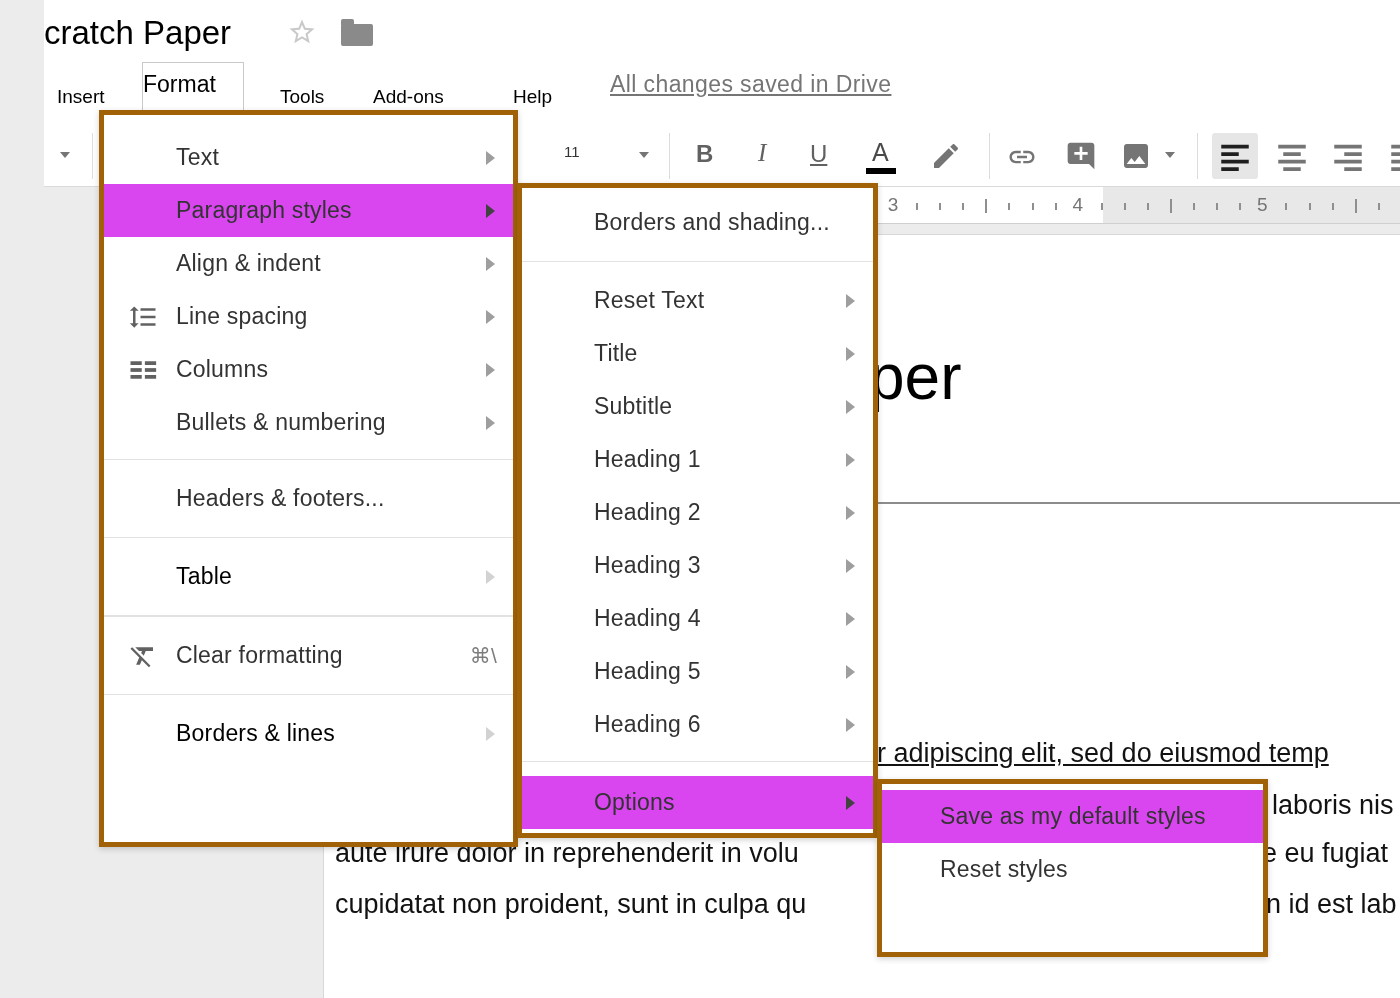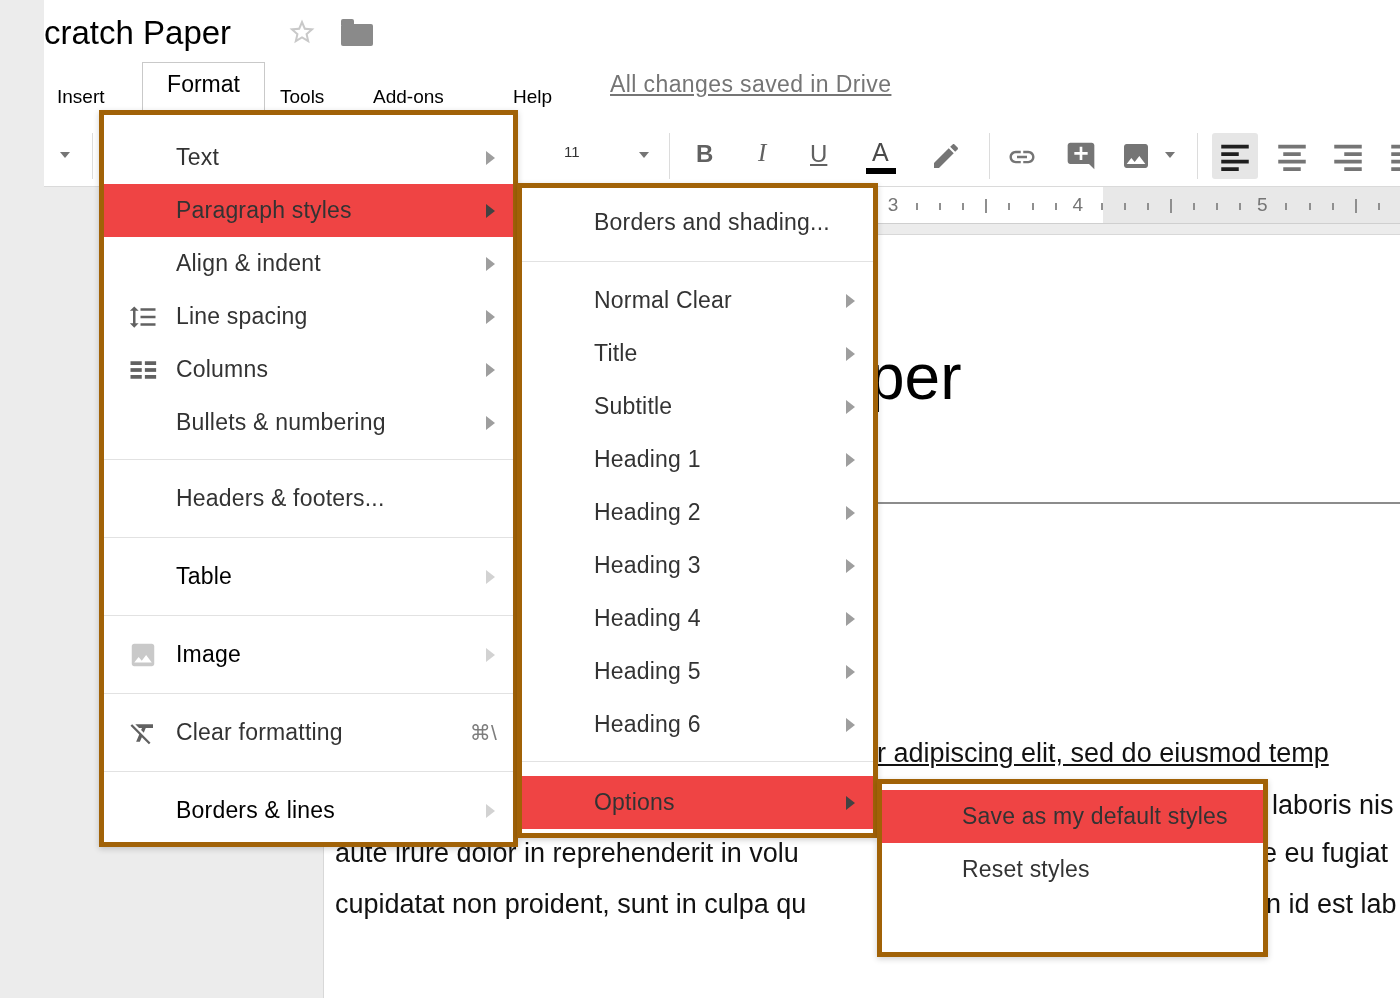--- a/index.html
+++ b/index.html
@@ -24,23 +24,23 @@
   .doc-name { position:absolute; left:0; top:14px; font-size:33px; color:#000; white-space:nowrap; }
   .star { position:absolute; left:243px; top:17px; }
   .folder-icon { position:absolute; left:297px; top:24px; width:32px; height:22px;
                  background:#8a8a8a; border-radius:2px; }
   .folder-icon::before { content:""; position:absolute; left:0; top:-5px; width:13px; height:6px;
                  background:#8a8a8a; border-radius:2px 2px 0 0; }
   .mb-item { position:absolute; top:86px; font-size:19px; color:#000; cursor:default; }
   .mb-insert { left:13px; } .mb-tools { left:236px; } .mb-addons { left:329px; } .mb-help { left:469px; }
   .save-status { position:absolute; left:566px; top:71px; font-size:23px; letter-spacing:.4px;
                  color:#757575; text-decoration:underline; }
-  .format-btn { position:absolute; left:98px; top:62px; width:123px; height:50px; background:#fff;
+  .format-btn { position:absolute; left:98px; top:62px; width:102px; height:50px; background:#fff;
                 border:1px solid #c9c9c9; border-bottom:none; z-index:30;
-                display:flex; align-items:flex-start; justify-content:center; }
+                display:flex; align-items:flex-start; justify-content:flex-start; }
   .format-btn span { font-size:23px; color:#000; margin-top:8px; }
 
   
   .caret { position:absolute; width:0; height:0; border-left:5px solid transparent;
            border-right:5px solid transparent; border-top:6px solid #757575; }
   .vsep { position:absolute; top:133px; width:1px; height:46px; background:#dcdcdc; }
   .tb-text { position:absolute; color:#616161; white-space:nowrap; }
   .style-partial { left:80px; top:141px; font-size:21px; font-weight:bold; color:#3d3d3d; }
   .font-size-val { left:520px; top:143px; font-size:15px; color:#333; }
   .btn-bold { left:652px; top:140px; font-size:24px; font-weight:bold; }
@@ -62,22 +62,22 @@
   .ruler-num { position:absolute; top:7px; font-size:19px; color:#757575; transform:translateX(-50%); }
 
   
   .menu { position:absolute; background:#fff; border:5px solid #a16207;
           box-shadow:0 2px 6px rgba(0,0,0,.18); }
   .menu-format { left:99px; top:110px; width:419px; height:737px; padding-top:16px; z-index:20; }
   .menu-pstyles { left:517px; top:183px; width:361px; height:655px; padding-top:8px; z-index:21; }
   .menu-options { left:877px; top:779px; width:391px; height:178px; padding-top:6px; z-index:22; }
   .mi { position:relative; height:53px; display:flex; align-items:center;
         font-size:23px; letter-spacing:.2px; color:#333; padding-left:72px; white-space:nowrap; }
-  .menu-options .mi { padding-left:80px; }
-  .mi.hl { background:#ef4444; }
+  .menu-options .mi { padding-left:58px; }
+  .mi.hl { background:#d946ef; }
   .mi.disabled { color:#000000; }
   .arrow { position:absolute; right:18px; top:50%; margin-top:-7px; width:0; height:0;
            border-top:7px solid transparent; border-bottom:7px solid transparent;
            border-left:9px solid #9e9e9e; }
   .mi.hl .arrow { border-left-color:#424242; }
   .mi.disabled .arrow { border-left-color:#d2d2d2; }
   .micon { position:absolute; left:22px; top:50%; transform:translateY(-50%); width:34px; height:34px;
            display:flex; align-items:center; justify-content:center; }
   .shortcut { position:absolute; right:16px; font-size:21px; color:#7d7d7d; }
   .msep { height:1px; background:#e2e2e2; }
@@ -260,31 +260,20 @@
       </div>
     </div>
     <div class="msep"></div>
     <div class="msec">
       <div class="mi disabled">
         <span>Table</span>
         <span class="arrow"></span>
       </div>
     </div>
     <div class="msep"></div>
-    <div class="msec">
-      <div class="mi disabled">
-        <span class="micon">
-          <svg width="30" height="30" viewBox="0 0 24 24">
-              <path fill="#c9c9c9" fill-rule="evenodd" d="M21 19V5c0-1.1-.9-2-2-2H5c-1.1 0-2 .9-2 2v14c0 1.1.9 2 2 2h14c1.1 0 2-.9 2-2zM8.5 13.5l2.5 3.01L14.5 12l4.5 6H5l3.5-4.5z"></path>
-            </svg>
-        </span>
-        <span>Image</span>
-        <span class="arrow"></span>
-      </div>
-    </div>
     <div class="msep"></div>
     <div class="msec">
       <div class="mi">
         <span class="micon">
           <svg width="30" height="30" viewBox="0 0 24 24">
               <path fill="#616161" d="M3.27 5L2 6.27l6.97 6.97L6.5 19h3l1.57-3.66L16.73 21 18 19.73 3.55 5.27 3.27 5zM6 5v.18L8.82 8h2.4l-.72 1.68 2.1 2.1L14.21 8H20V5H6z"></path>
             </svg>
         </span>
         <span>Clear formatting</span>
         <span class="shortcut">⌘\</span>
@@ -298,21 +287,21 @@
       </div>
     </div>
   </div>
 
   <div class="menu menu-pstyles">
     <div class="mi">
       <span>Borders and shading...</span>
     </div>
     <div class="msep pad-both"></div>
     <div class="mi">
-      <span>Normal Clear</span>
+      <span>Reset Text</span>
       <span class="arrow"></span>
     </div>
     <div class="mi">
       <span>Title</span>
       <span class="arrow"></span>
     </div>
     <div class="mi">
       <span>Subtitle</span>
       <span class="arrow"></span>
     </div>

